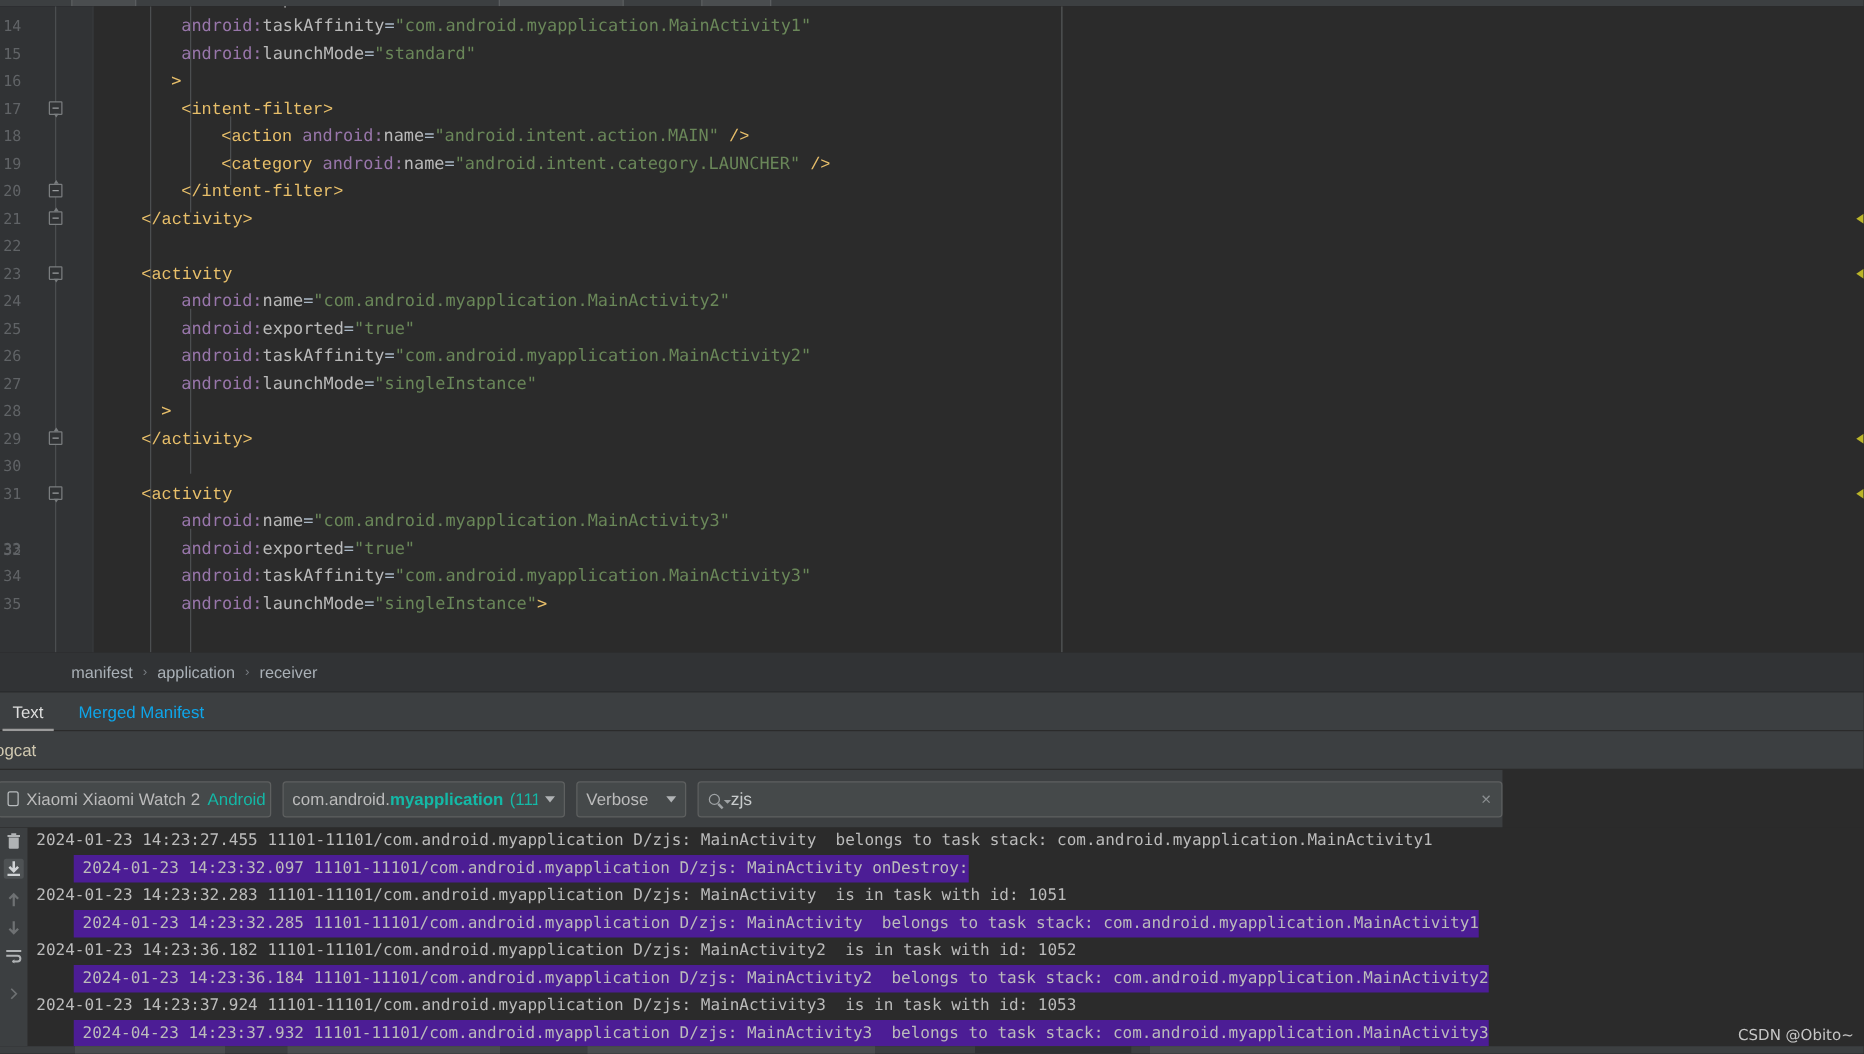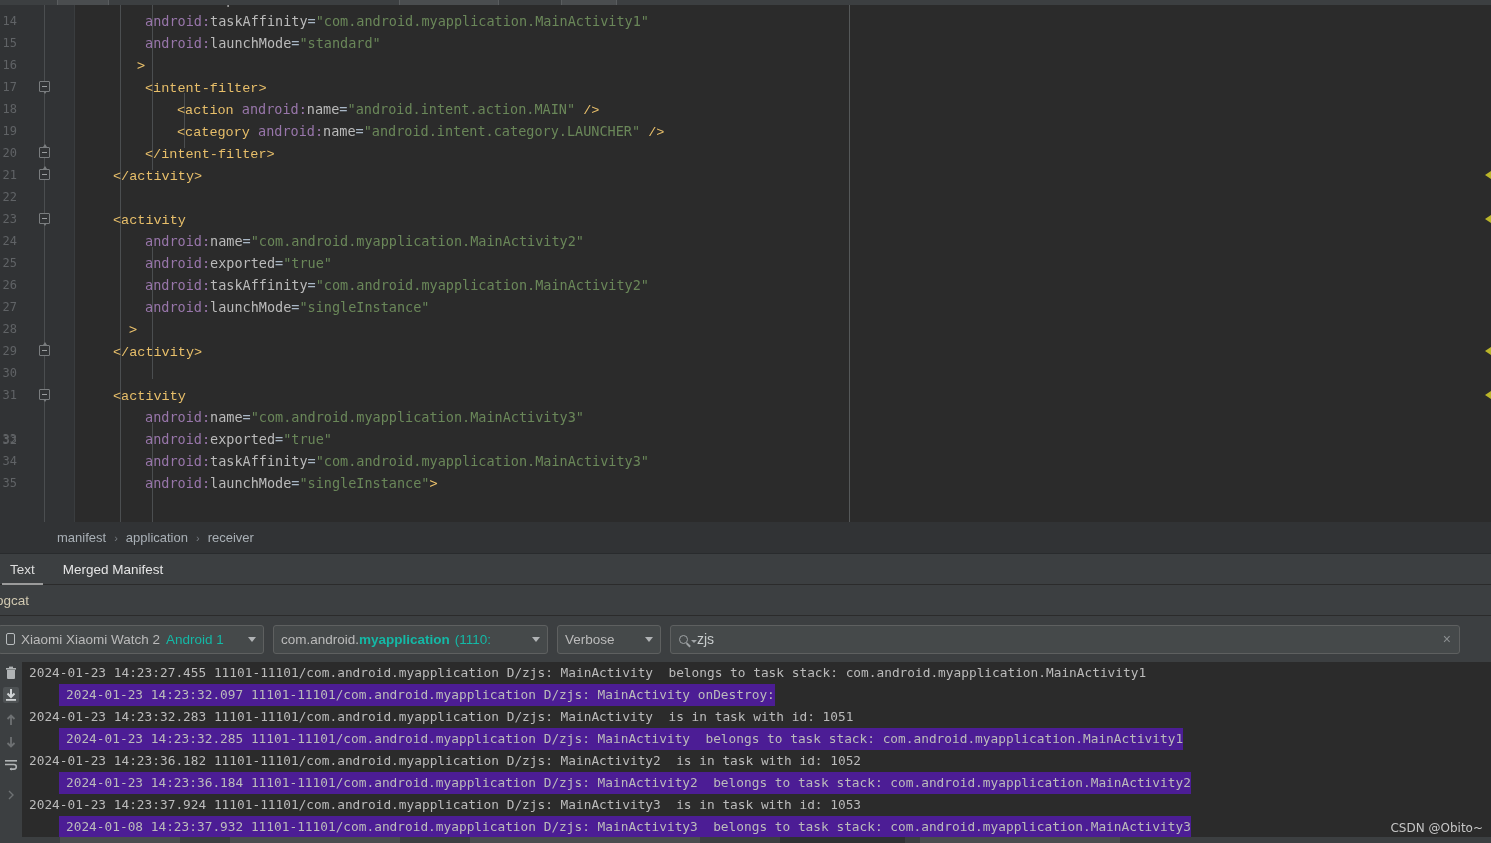--- a/index.html
+++ b/index.html
@@ -108,40 +108,40 @@
   }
   .breadcrumb .sep { font-size: 11px; color: #787d82; padding: 0 6px; }
 
   
   .etabs {
     position: absolute; top: 554px; left: 0; width: 1491px; height: 31px;
     background: #3c3f41; border-bottom: 1px solid #2b2b2b;
   }
   .etab {
     position: absolute; top: 0; height: 31px; line-height: 31px;
-    font-size: 13.5px; color: #e5e5e5; padding: 0 10px;
+    font-size: 13.5px; color: #0ea5e9; padding: 0 10px;
   }
   .etab.active { color: #dddddd; }
   .etab.active::after {
     content: ""; position: absolute; left: 2px; right: 2px; bottom: 0;
     height: 2px; background: #9b9b9b;
   }
 
   
   .logcat-header {
     position: absolute; top: 585px; left: 0; width: 1491px; height: 31px;
     background: #3c3f41; border-bottom: 1px solid #2b2b2b;
   }
   .logcat-title {
     position: absolute; top: 0; left: -4px; height: 31px; line-height: 31px;
     font-size: 13.5px; color: #d0c8b0;
   }
 
   .logcat-toolbar {
-    position: absolute; top: 616px; left: 0; width: 1491px; height: 46px;
+    position: absolute; top: 616px; left: 0; width: 1202px; height: 46px;
     background: #3c3f41; display: flex; align-items: center; gap: 9px;
     padding-left: 0px;
   }
   .combo {
     height: 29px; background: #45494a; border: 1px solid #5e6060;
     border-radius: 3px; display: flex; align-items: center;
     padding: 0 7px; gap: 6px; color: #bbbbbb; font-size: 13.5px;
     white-space: nowrap; overflow: hidden;
   }
   .combo .chev {
@@ -430,21 +430,21 @@
       </div>
     </div>
     <div class="log-lines" id="log-lines">
         <div class="log-line" style="top: 0px;">2024-01-23 14:23:27.455 11101-11101/com.android.myapplication D/zjs: MainActivity  belongs to task stack: com.android.myapplication.MainActivity1</div>
         <div class="log-line alt" style="top: 22px;">2024-01-23 14:23:32.097 11101-11101/com.android.myapplication D/zjs: MainActivity onDestroy:</div>
         <div class="log-line" style="top: 44px;">2024-01-23 14:23:32.283 11101-11101/com.android.myapplication D/zjs: MainActivity  is in task with id: 1051</div>
         <div class="log-line alt" style="top: 66px;">2024-01-23 14:23:32.285 11101-11101/com.android.myapplication D/zjs: MainActivity  belongs to task stack: com.android.myapplication.MainActivity1</div>
         <div class="log-line" style="top: 88px;">2024-01-23 14:23:36.182 11101-11101/com.android.myapplication D/zjs: MainActivity2  is in task with id: 1052</div>
         <div class="log-line alt" style="top: 110px;">2024-01-23 14:23:36.184 11101-11101/com.android.myapplication D/zjs: MainActivity2  belongs to task stack: com.android.myapplication.MainActivity2</div>
         <div class="log-line" style="top: 132px;">2024-01-23 14:23:37.924 11101-11101/com.android.myapplication D/zjs: MainActivity3  is in task with id: 1053</div>
-        <div class="log-line alt" style="top: 154px;">2024-01-08 14:23:37.932 11101-11101/com.android.myapplication D/zjs: MainActivity3  belongs to task stack: com.android.myapplication.MainActivity3</div>
+        <div class="log-line alt" style="top: 154px;">2024-04-23 14:23:37.932 11101-11101/com.android.myapplication D/zjs: MainActivity3  belongs to task stack: com.android.myapplication.MainActivity3</div>
       </div>
   </div>
 
   <div class="watermark">CSDN @Obito~</div>
 
   <div class="statusbar">
     <div class="chip" style="left:60px;width:120px;"></div>
     <div class="chip" style="left:230px;width:170px;"></div>
     <div class="chip" style="left:470px;width:230px;"></div>
     <div class="chip" style="left:780px;width:125px;background:#2f3133;"></div>

